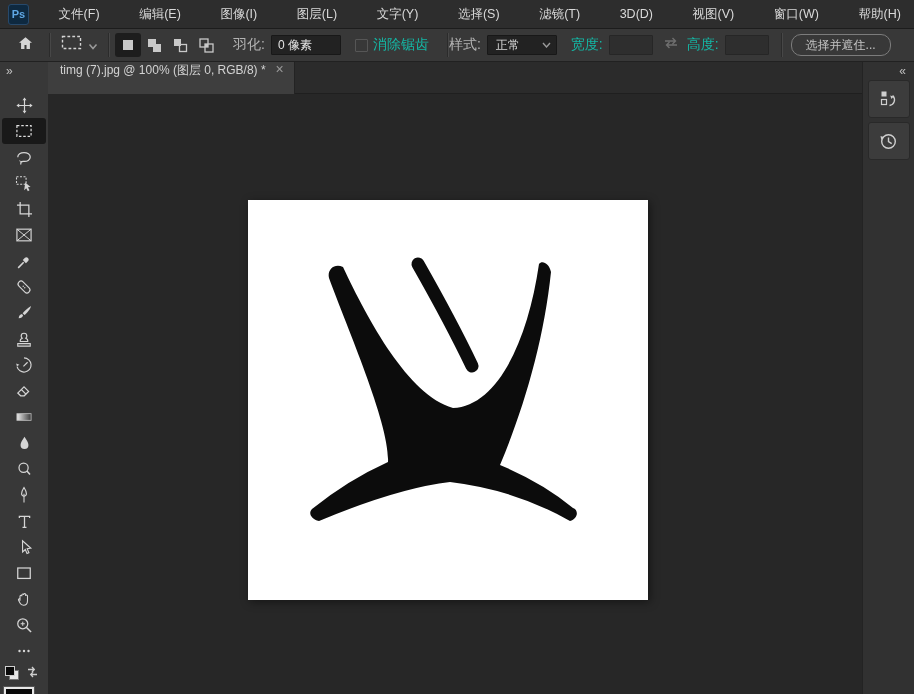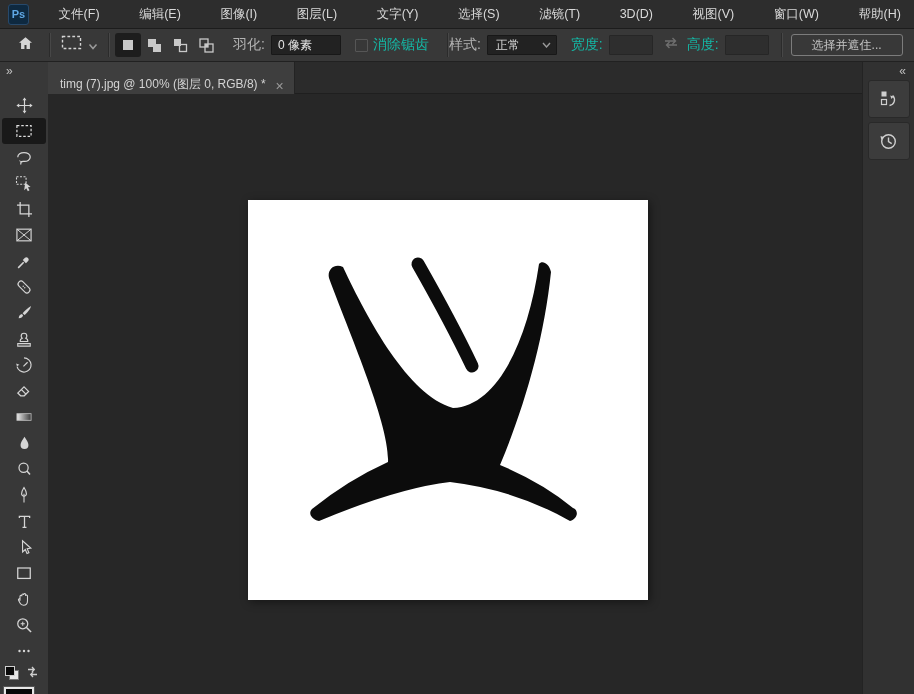--- a/index.html
+++ b/index.html
@@ -27,21 +27,21 @@
              font-family:"Liberation Sans",sans-serif;}
   .opt-input.small{width:44px;}
   .opt-input:disabled{background:#2e2e2e;border-color:#262626;}
   .mode-btn{width:26px;height:24px;border-radius:3px;display:flex;align-items:center;
             justify-content:center;flex:none;}
   .mode-btn.active{background:#1d1d1d;}
   .ps-select{width:70px;height:20px;background:#222;border:1px solid #181818;border-radius:1px;
              display:flex;align-items:center;justify-content:space-between;color:#d6d6d6;
              font-size:12px;padding:0 5px 0 8px;box-sizing:border-box;}
   .checkbox{width:11px;height:11px;border:1px solid #565656;border-radius:1px;background:transparent;flex:none;}
-  .sm-button{height:22px;padding:0 20px;border:1px solid #7c7c7c;border-radius:3px;background:transparent;
+  .sm-button{height:22px;padding:0 14px;border:1px solid #7c7c7c;border-radius:10px;background:transparent;
              color:#c4c4c4;font-size:12px;display:flex;align-items:center;white-space:nowrap;}
 
   
   .main{position:absolute;top:62px;left:0;right:0;bottom:0;display:flex;}
 
   
   .toolbar{width:48px;flex:none;background:#383838;position:relative;}
   .expand-chevron{position:absolute;top:2px;left:6px;color:#c0c0c0;font-size:12px;letter-spacing:-1px;cursor:pointer;}
   .tools{position:absolute;top:30px;left:0;width:48px;display:flex;flex-direction:column;align-items:center;}
   .tool{width:44px;height:26px;border-radius:3px;display:flex;align-items:center;justify-content:center;flex:none;cursor:pointer;}
@@ -51,21 +51,21 @@
   .mini-row{display:flex;align-items:center;gap:7px;margin-left:1px;}
   .default-colors{position:relative;width:14px;height:14px;flex:none;}
   .default-colors .w{position:absolute;right:0;bottom:0;width:8px;height:8px;background:#e8e8e8;border:1px solid #777;}
   .default-colors .b{position:absolute;left:0;top:0;width:8px;height:8px;background:#0a0a0a;border:1px solid #cfcfcf;}
   .fg-swatch{margin-top:5px;width:26px;height:24px;background:#080808;border:2px solid #e6e6e6;outline:1px solid #555;}
 
   
   .workspace{flex:1;min-width:0;display:flex;flex-direction:column;}
   .tabbar{height:32px;flex:none;background:#2b2b2b;border-bottom:1px solid #1f1f1f;
           display:flex;align-items:stretch;box-sizing:border-box;}
-  .doc-tab{height:31px;background:#3e3e3e;border-right:1px solid #232323;display:flex;align-items:flex-end;
+  .doc-tab{height:31px;background:#3e3e3e;border-right:1px solid #232323;display:flex;align-items:flex-start;
            gap:10px;padding:0 10px 12px 12px;color:#d3d3d3;font-size:12px;white-space:nowrap;cursor:pointer;}
   .tab-close{color:#9a9a9a;font-size:14px;line-height:1;cursor:pointer;}
   .pasteboard{flex:1;background:#272727;position:relative;}
   .canvas{position:absolute;left:200px;top:106px;width:400px;height:400px;background:#ffffff;
           box-shadow:2px 2px 9px rgba(0,0,0,.45);}
   .canvas svg{display:block;width:400px;height:400px;}
 
   
   .dock{width:52px;flex:none;background:#313131;border-left:1px solid #232323;position:relative;box-sizing:border-box;}
   .collapse-chevron{position:absolute;top:2px;right:9px;color:#c0c0c0;font-size:12px;letter-spacing:-1px;cursor:pointer;}

